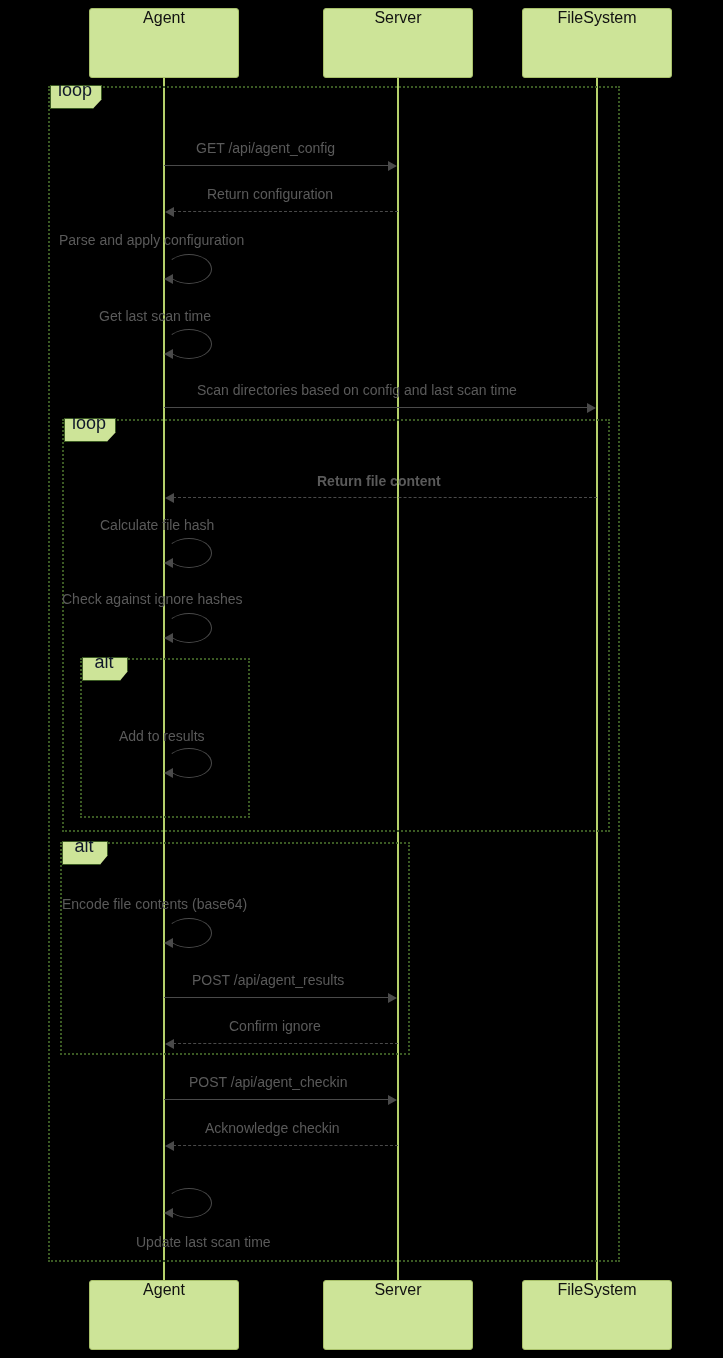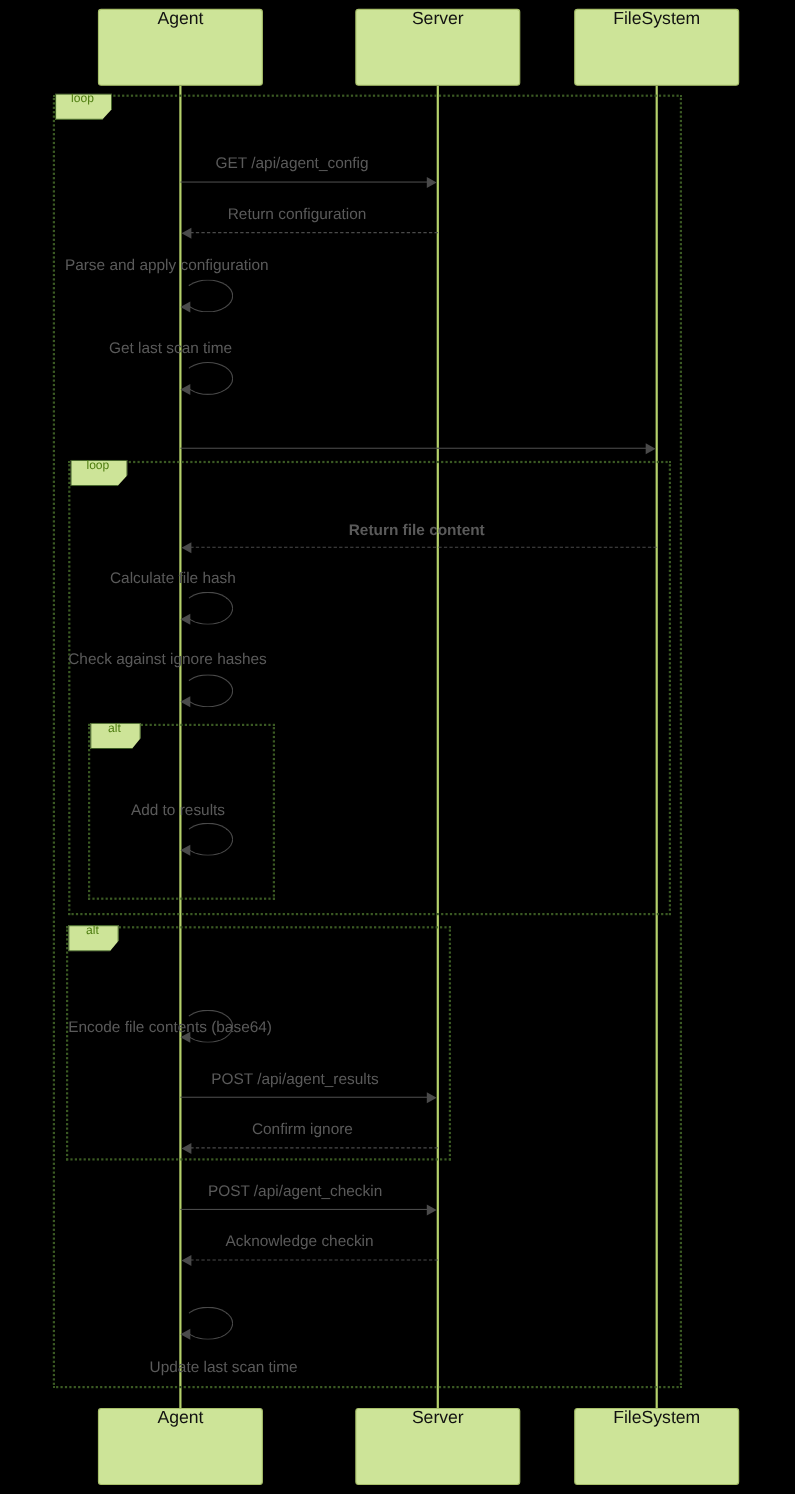--- a/index.html
+++ b/index.html
@@ -5,21 +5,21 @@
   html,body{margin:0;padding:0;background:#000;}
   body{width:723px;height:1358px;position:relative;overflow:hidden;
        font-family:"Liberation Sans","DejaVu Sans",sans-serif;}
   #canvas{position:absolute;left:0;top:0;width:723px;height:1358px;}
   .participant{position:absolute;background:#cde498;border:1px solid #a8c06a;
                border-radius:3px;display:flex;align-items:flex-start;justify-content:center;
                color:#111;font-size:16px;box-sizing:border-box;}
   .lifeline{position:absolute;width:2px;background:#b5d16b;}
   .frame{position:absolute;border:2px dotted #3b5a23;box-sizing:border-box;}
   .frame-tab{position:absolute;background:#cde498;border:1px solid #3b5a23;
-             color:#4d7c0f;font-size:11px;line-height:1;
+             color:#0f172a;font-size:18px;line-height:1;
              display:flex;align-items:center;justify-content:center;
              padding:4px 10px 18px 8px;box-sizing:border-box;
              clip-path:polygon(0 0,100% 0,100% 58%,82% 100%,0 100%);}
   .msg-label{position:absolute;color:#5a5a5a;font-size:14px;white-space:nowrap;}
   .arrow-line{position:absolute;height:0;border-top:1px solid #4a4a4a;}
   .arrow-line.dashed{border-top:1px dashed #4a4a4a;}
   .arrow-head{position:absolute;width:0;height:0;}
   .arrow-head.right{border-top:5px solid transparent;border-bottom:5px solid transparent;
                     border-left:9px solid #4a4a4a;}
   .arrow-head.left{border-top:5px solid transparent;border-bottom:5px solid transparent;
@@ -84,20 +84,21 @@
     <div class="ring"></div>
     <div class="tip"></div>
   </div>
 
   <div class="msg-label" style="left:99px;top:308px;">Get last scan time</div>
   <div class="selfloop" style="left:166px;top:329px;width:46px;height:30px;">
     <div class="ring"></div>
     <div class="tip"></div>
   </div>
 
+  <div class="msg-label" style="left:197px;top:382px;">Scan directories based on config and last scan time</div>
   <div class="arrow-line" style="left:164px;top:407px;width:425px;"></div>
   <div class="arrow-head right" style="left:587px;top:403px;"></div>
 
   <div class="msg-label" style="left:317px;top:473px;font-weight:bold;">Return file content</div>
   <div class="arrow-line dashed" style="left:173px;top:497px;width:424px;"></div>
   <div class="arrow-head left" style="left:165px;top:493px;"></div>
 
   <div class="msg-label" style="left:100px;top:517px;">Calculate file hash</div>
   <div class="selfloop" style="left:166px;top:538px;width:46px;height:30px;">
     <div class="ring"></div>
@@ -109,21 +110,21 @@
     <div class="ring"></div>
     <div class="tip"></div>
   </div>
 
   <div class="msg-label" style="left:119px;top:728px;">Add to results</div>
   <div class="selfloop" style="left:166px;top:748px;width:46px;height:30px;">
     <div class="ring"></div>
     <div class="tip"></div>
   </div>
 
-  <div class="msg-label" style="left:62px;top:925px;">Encode file contents (base64)</div>
+  <div class="msg-label" style="left:62px;top:896px;">Encode file contents (base64)</div>
   <div class="selfloop" style="left:166px;top:918px;width:46px;height:30px;">
     <div class="ring"></div>
     <div class="tip"></div>
   </div>
 
   <div class="msg-label" style="left:192px;top:972px;">POST /api/agent_results</div>
   <div class="arrow-line" style="left:164px;top:997px;width:226px;"></div>
   <div class="arrow-head right" style="left:388px;top:993px;"></div>
 
   <div class="msg-label" style="left:229px;top:1018px;">Confirm ignore</div>

